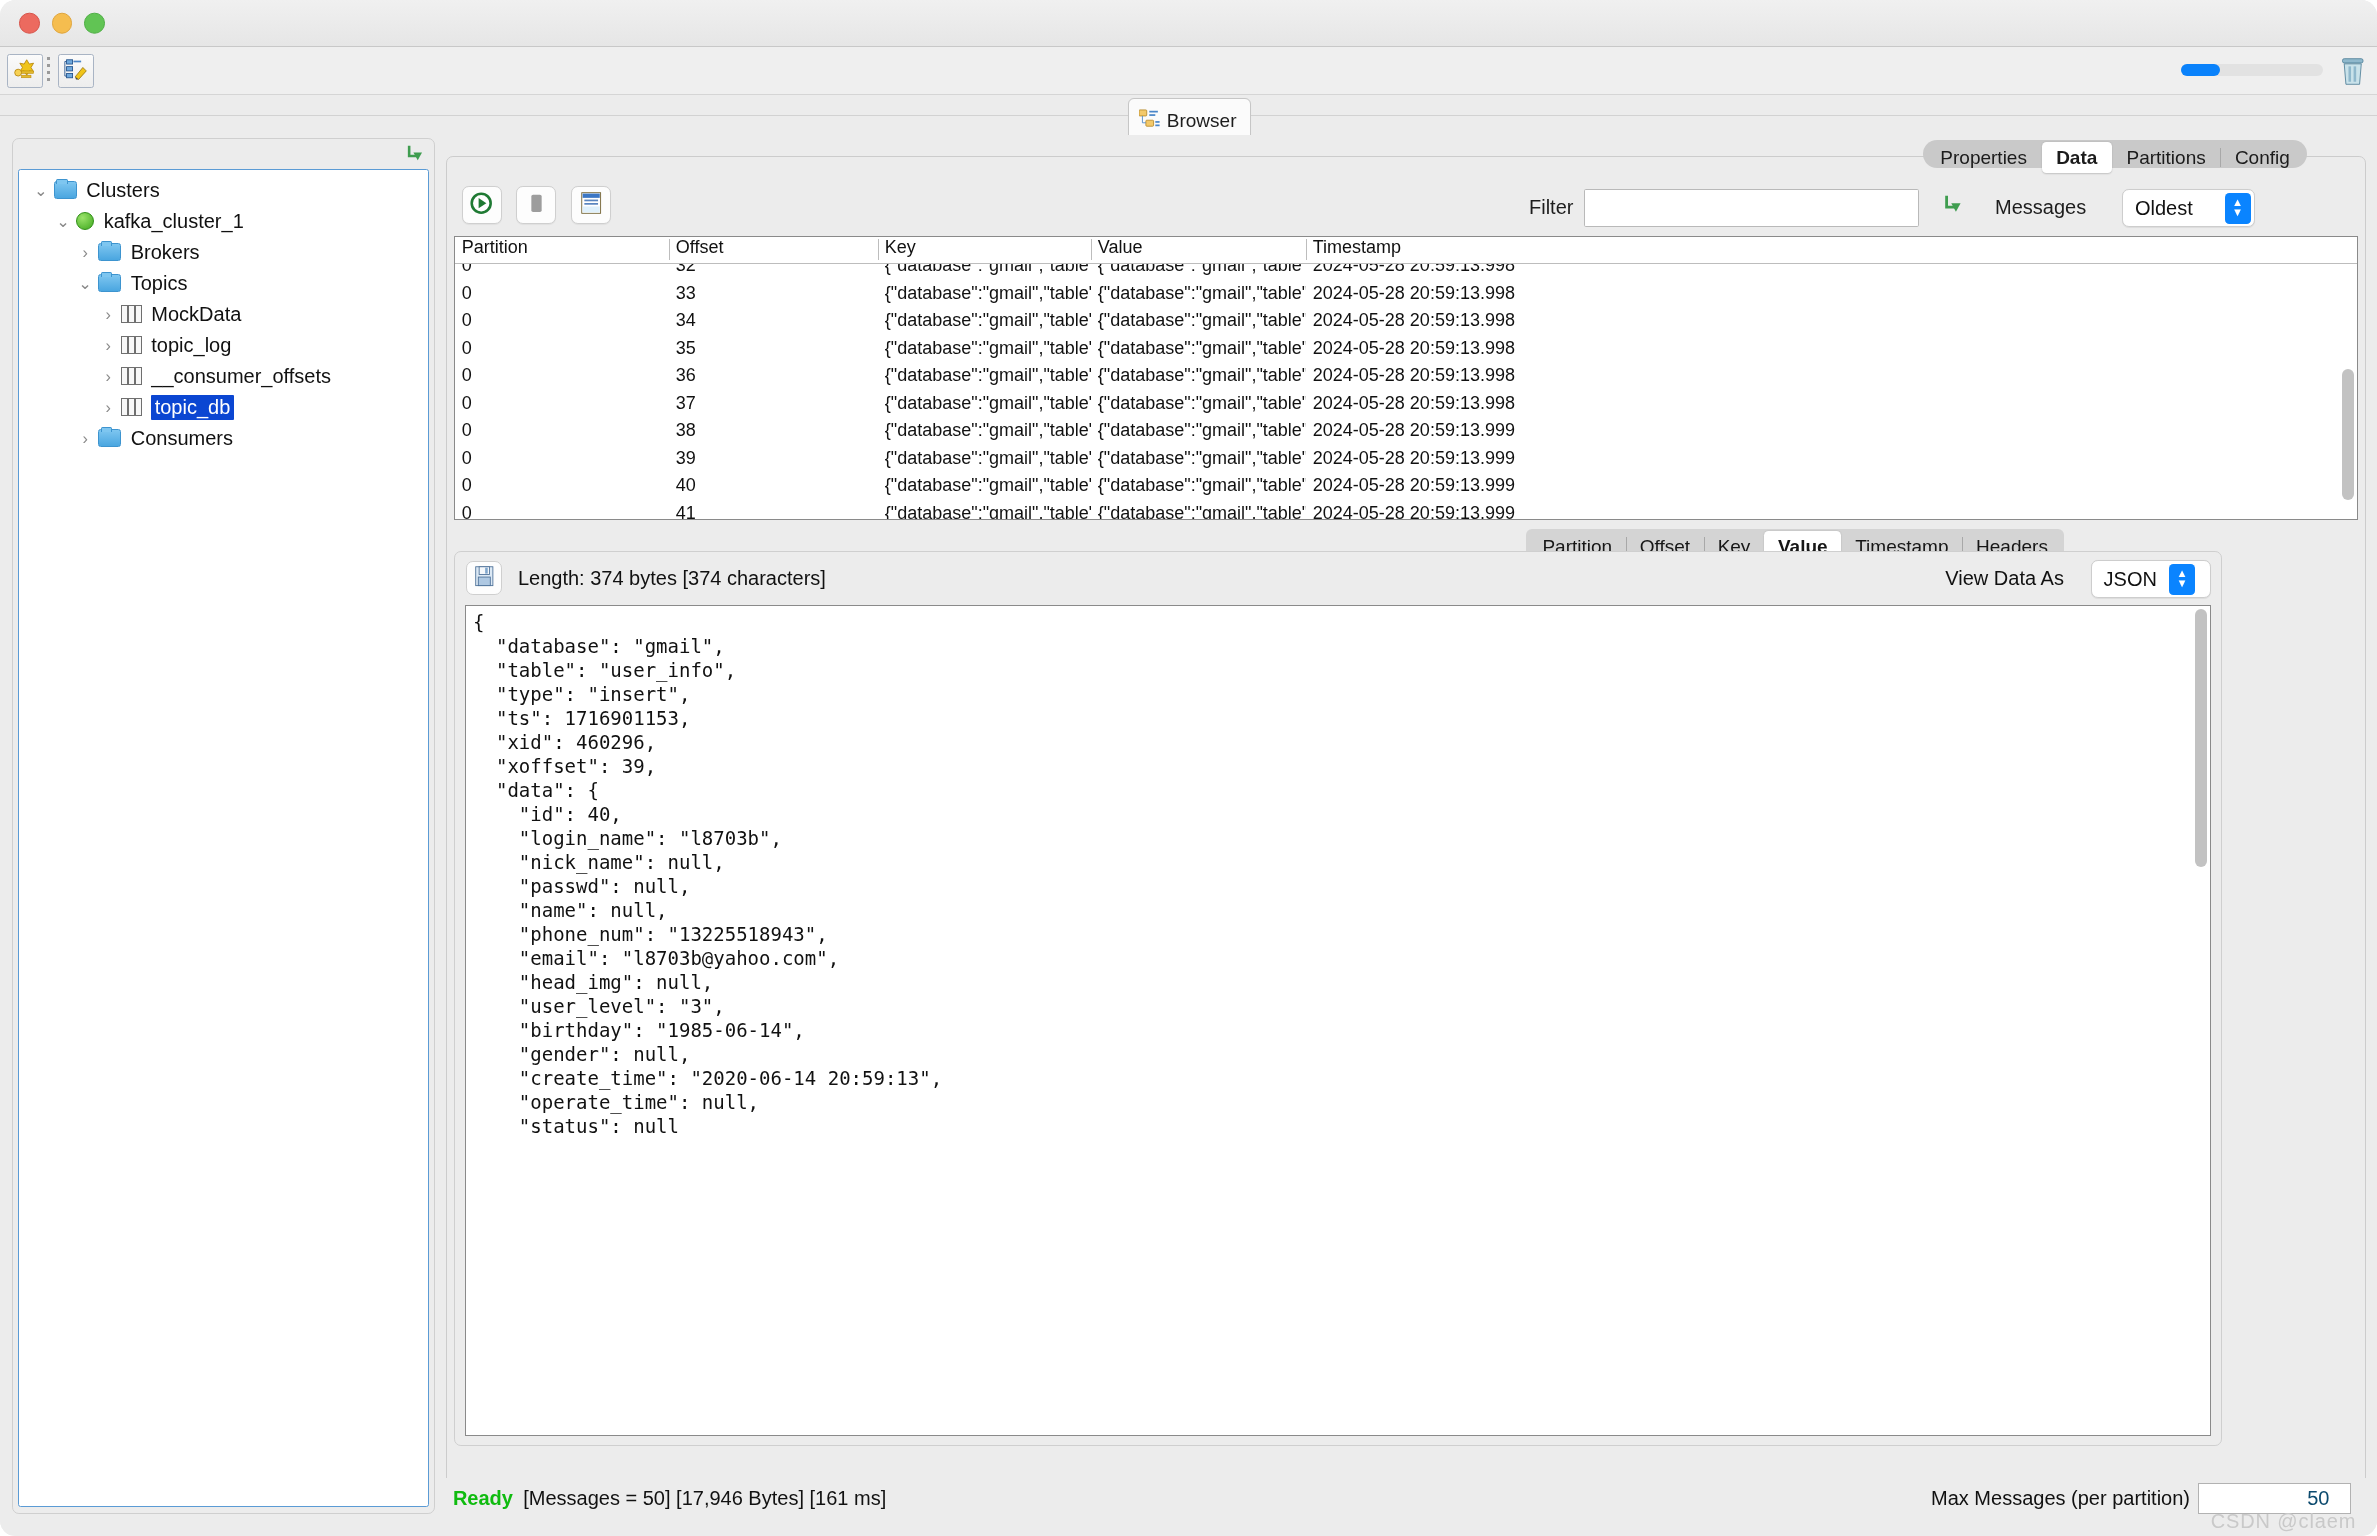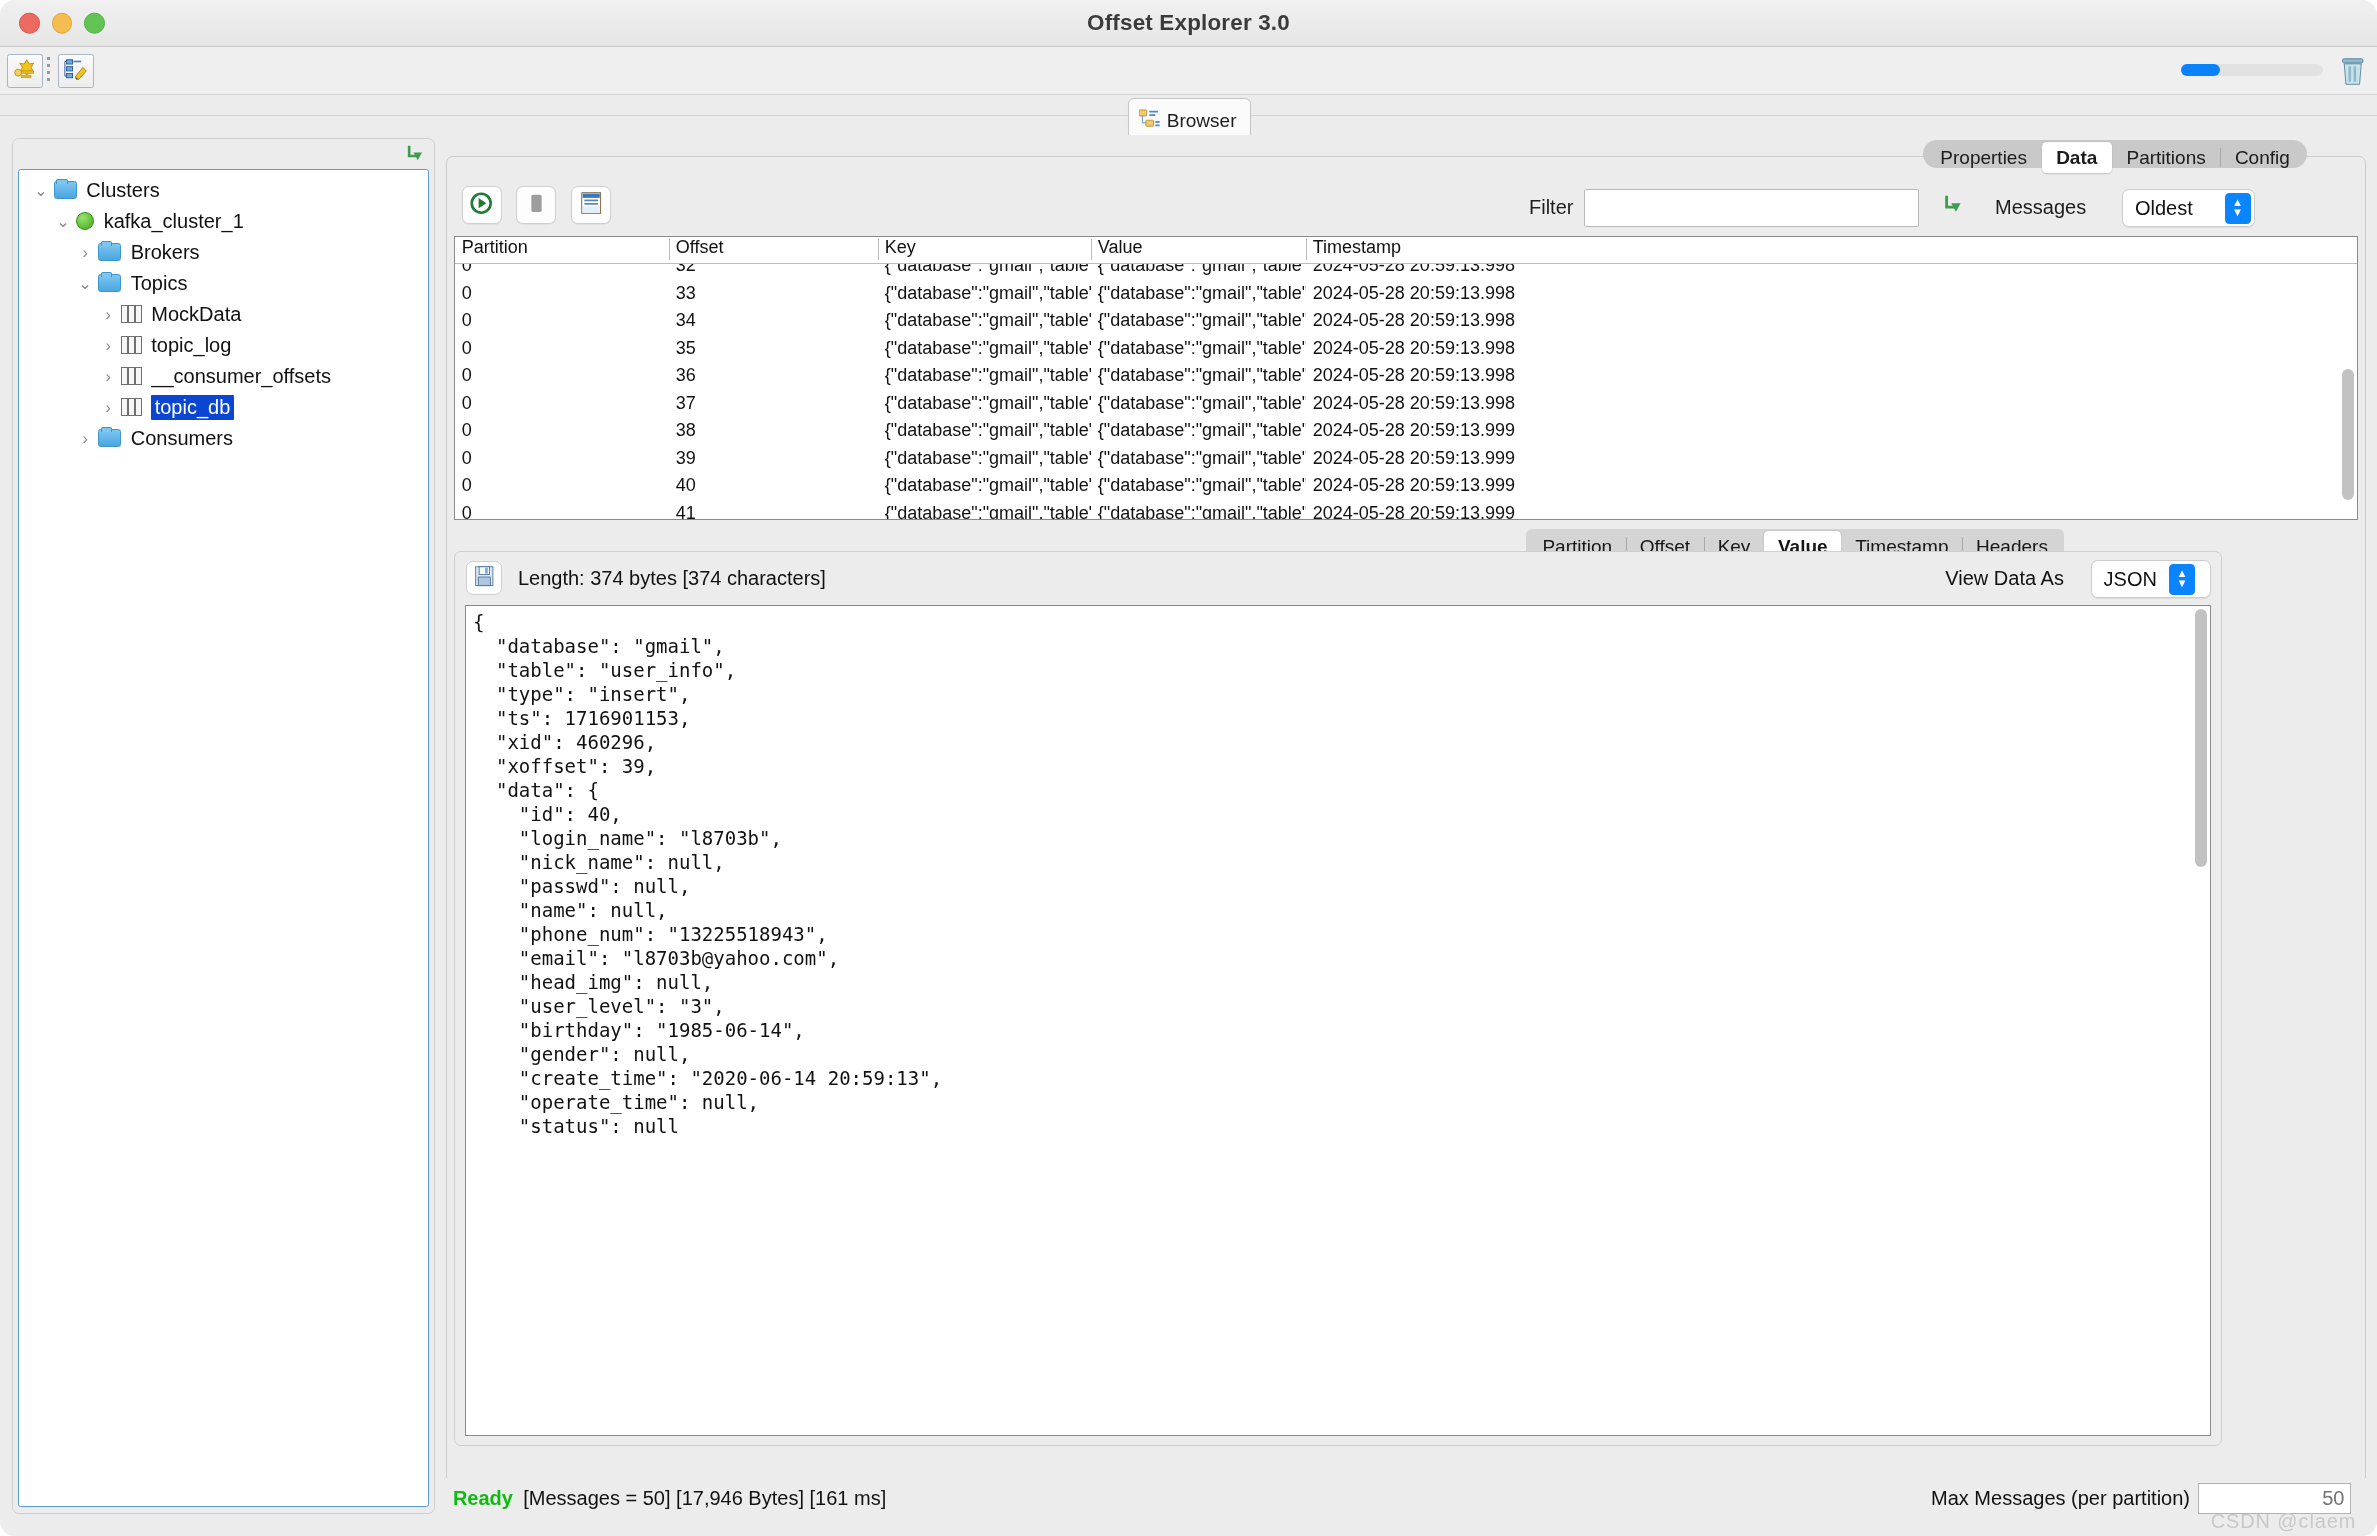--- a/index.html
+++ b/index.html
@@ -322,41 +322,40 @@
     background:#ececec;
     display:flex; align-items:center;
   }
   .status-ready { margin-left: 6.9px; font-size:20px; color:#0fbb0f; font-weight:bold; }
   .status-info { margin-left: 10.3px; font-size:20px; color:#111; }
   .maxmsg-label { position:absolute; right: 176px; font-size:20px; color:#111; }
   .maxmsg-input {
     position:absolute; right: 15.5px; top: 5.2px;
     width: 153px; height: 31px;
     background:#fff; border:0.9px solid #b2b2b2;
-    font-size:20px; color:#737373;
+    font-size:20px; color:#0c4a6e;
     display:flex; align-items:center; justify-content:flex-end;
-    padding-right: 5px;
+    padding-right: 20px;
   }
   .watermark {
     position:absolute; right: 20.6px; bottom: 3.4px;
     font-size: 20px; color:#c9c9c9; letter-spacing:0.9px;
   }
 </style>
 </head>
 <body>
 
 <div class="window">
 
   <div class="titlebar">
     <div class="traffic">
       <div class="tl-dot tl-close"></div>
       <div class="tl-dot tl-min"></div>
       <div class="tl-dot tl-max"></div>
     </div>
-    <div class="title-text">Offset Explorer  3.0</div>
   </div>
 
   <div class="toolbar">
     <div class="tb-btn b1">
       <span>
         <svg width="24" height="22.4" viewBox="0 0 28 26">
           <path d="M16 2 l3 5 5 -1 -3 5 3 5 -5 -1 -3 5 -3 -5 -5 1 3 -5 -3 -5 5 1z" fill="#f0c419" stroke="#b8860b" stroke-width="1"></path>
           <circle cx="6" cy="17" r="4" fill="#f7d154" stroke="#b8860b"></circle>
           <rect x="10" y="15" width="14" height="3" fill="#e3b92c" stroke="#b8860b" stroke-width="0.6"></rect>
           <rect x="10" y="20" width="11" height="3" fill="#e3b92c" stroke="#b8860b" stroke-width="0.6"></rect>

